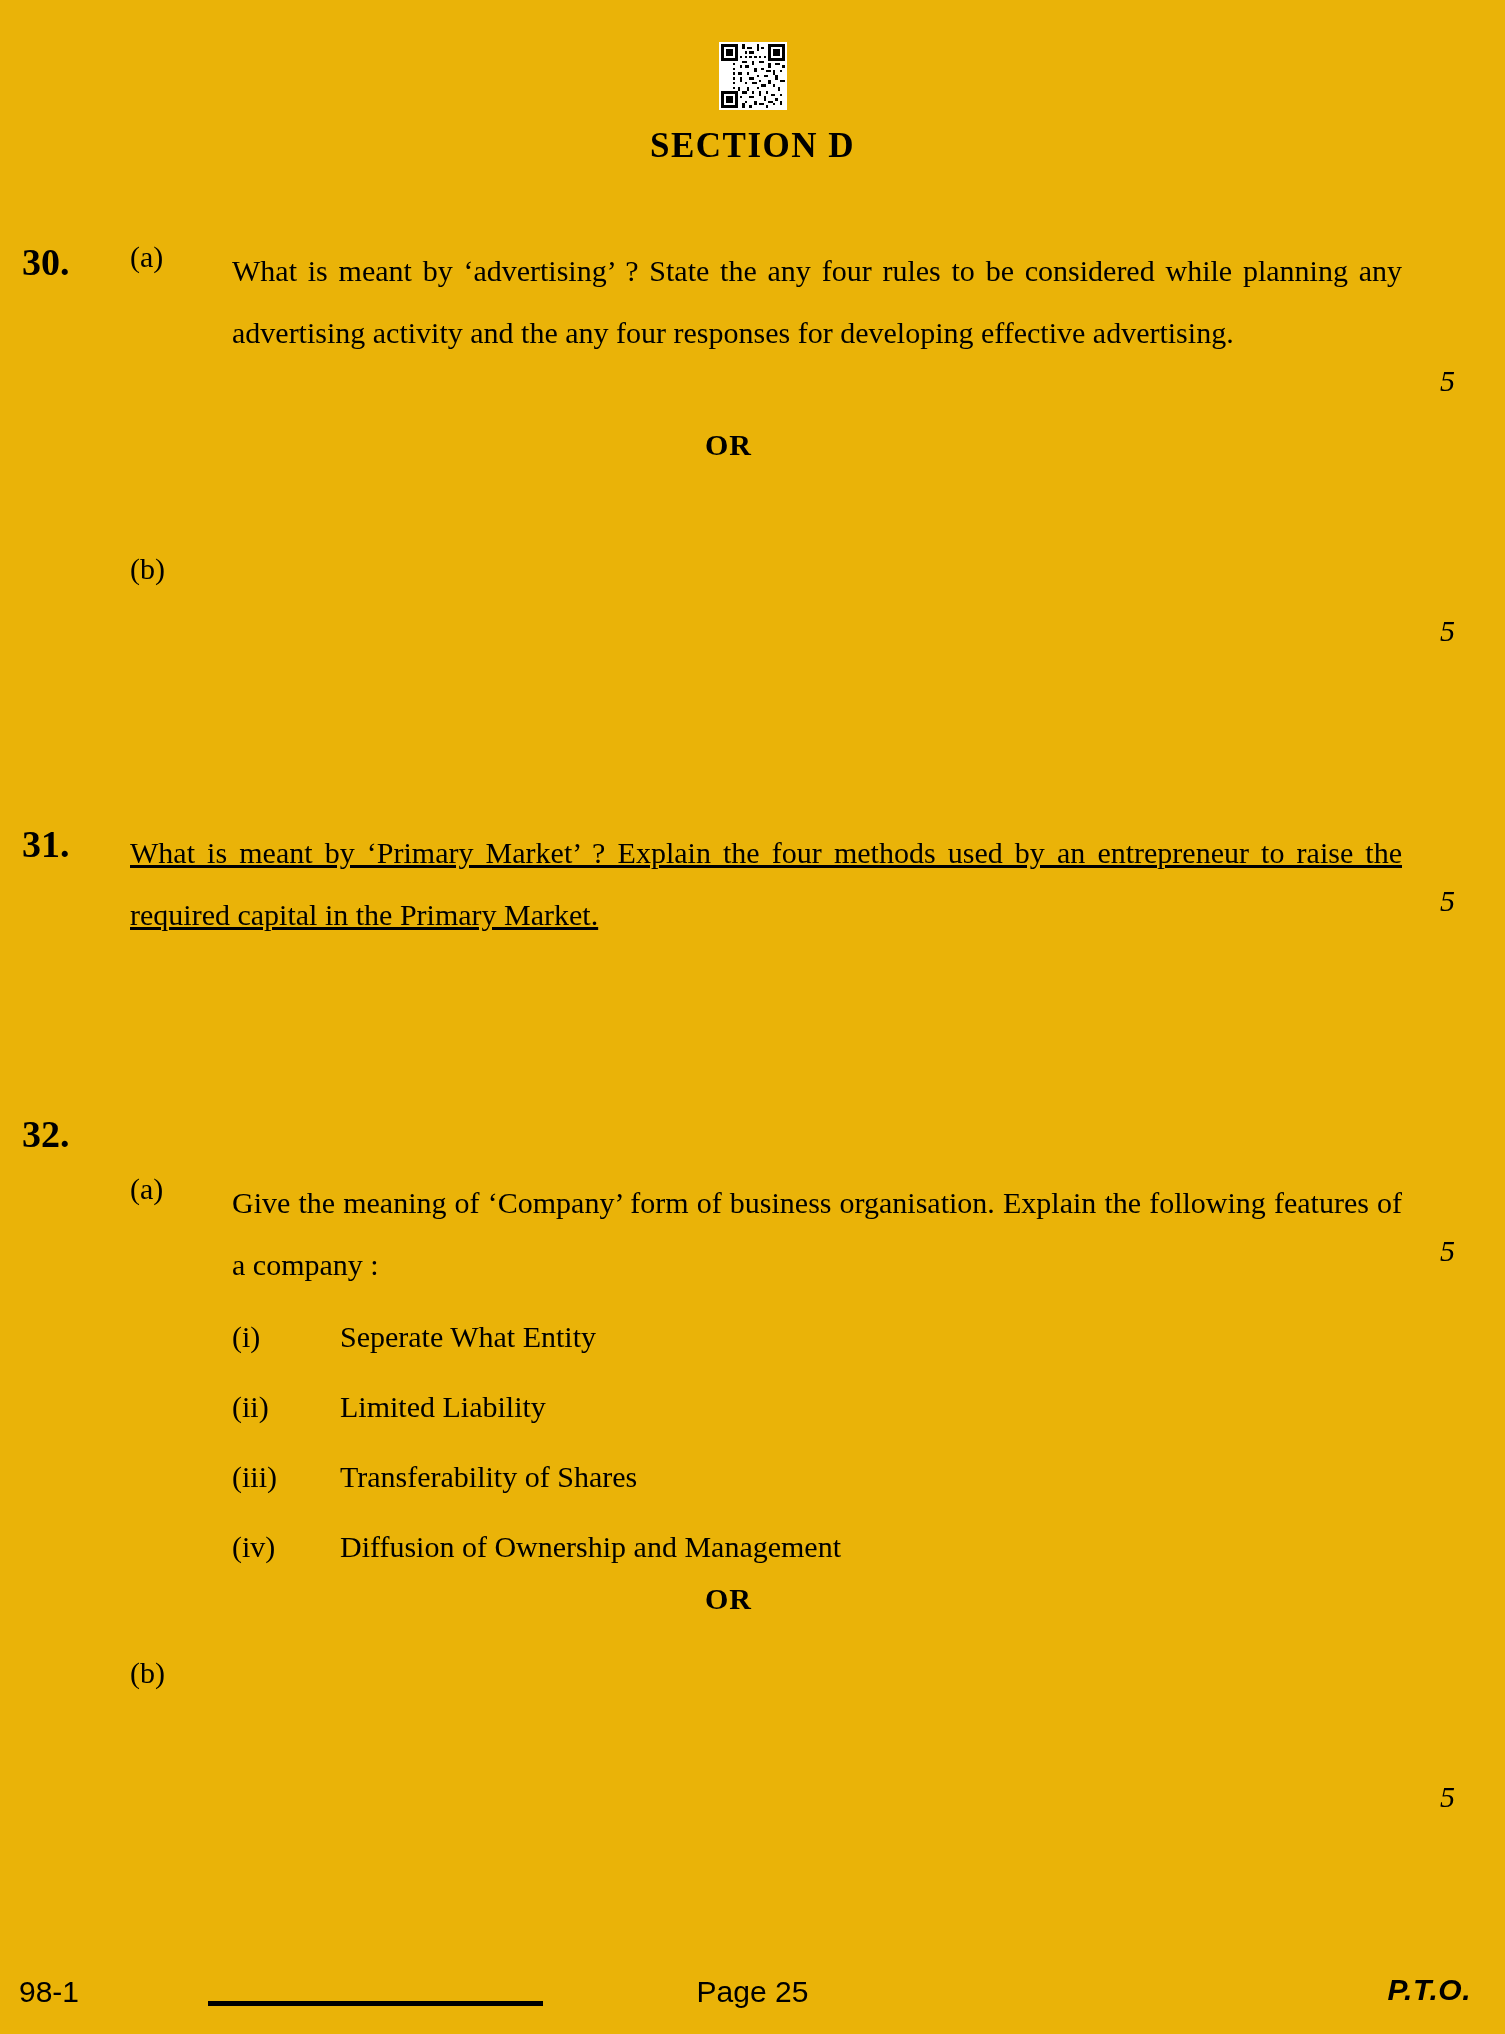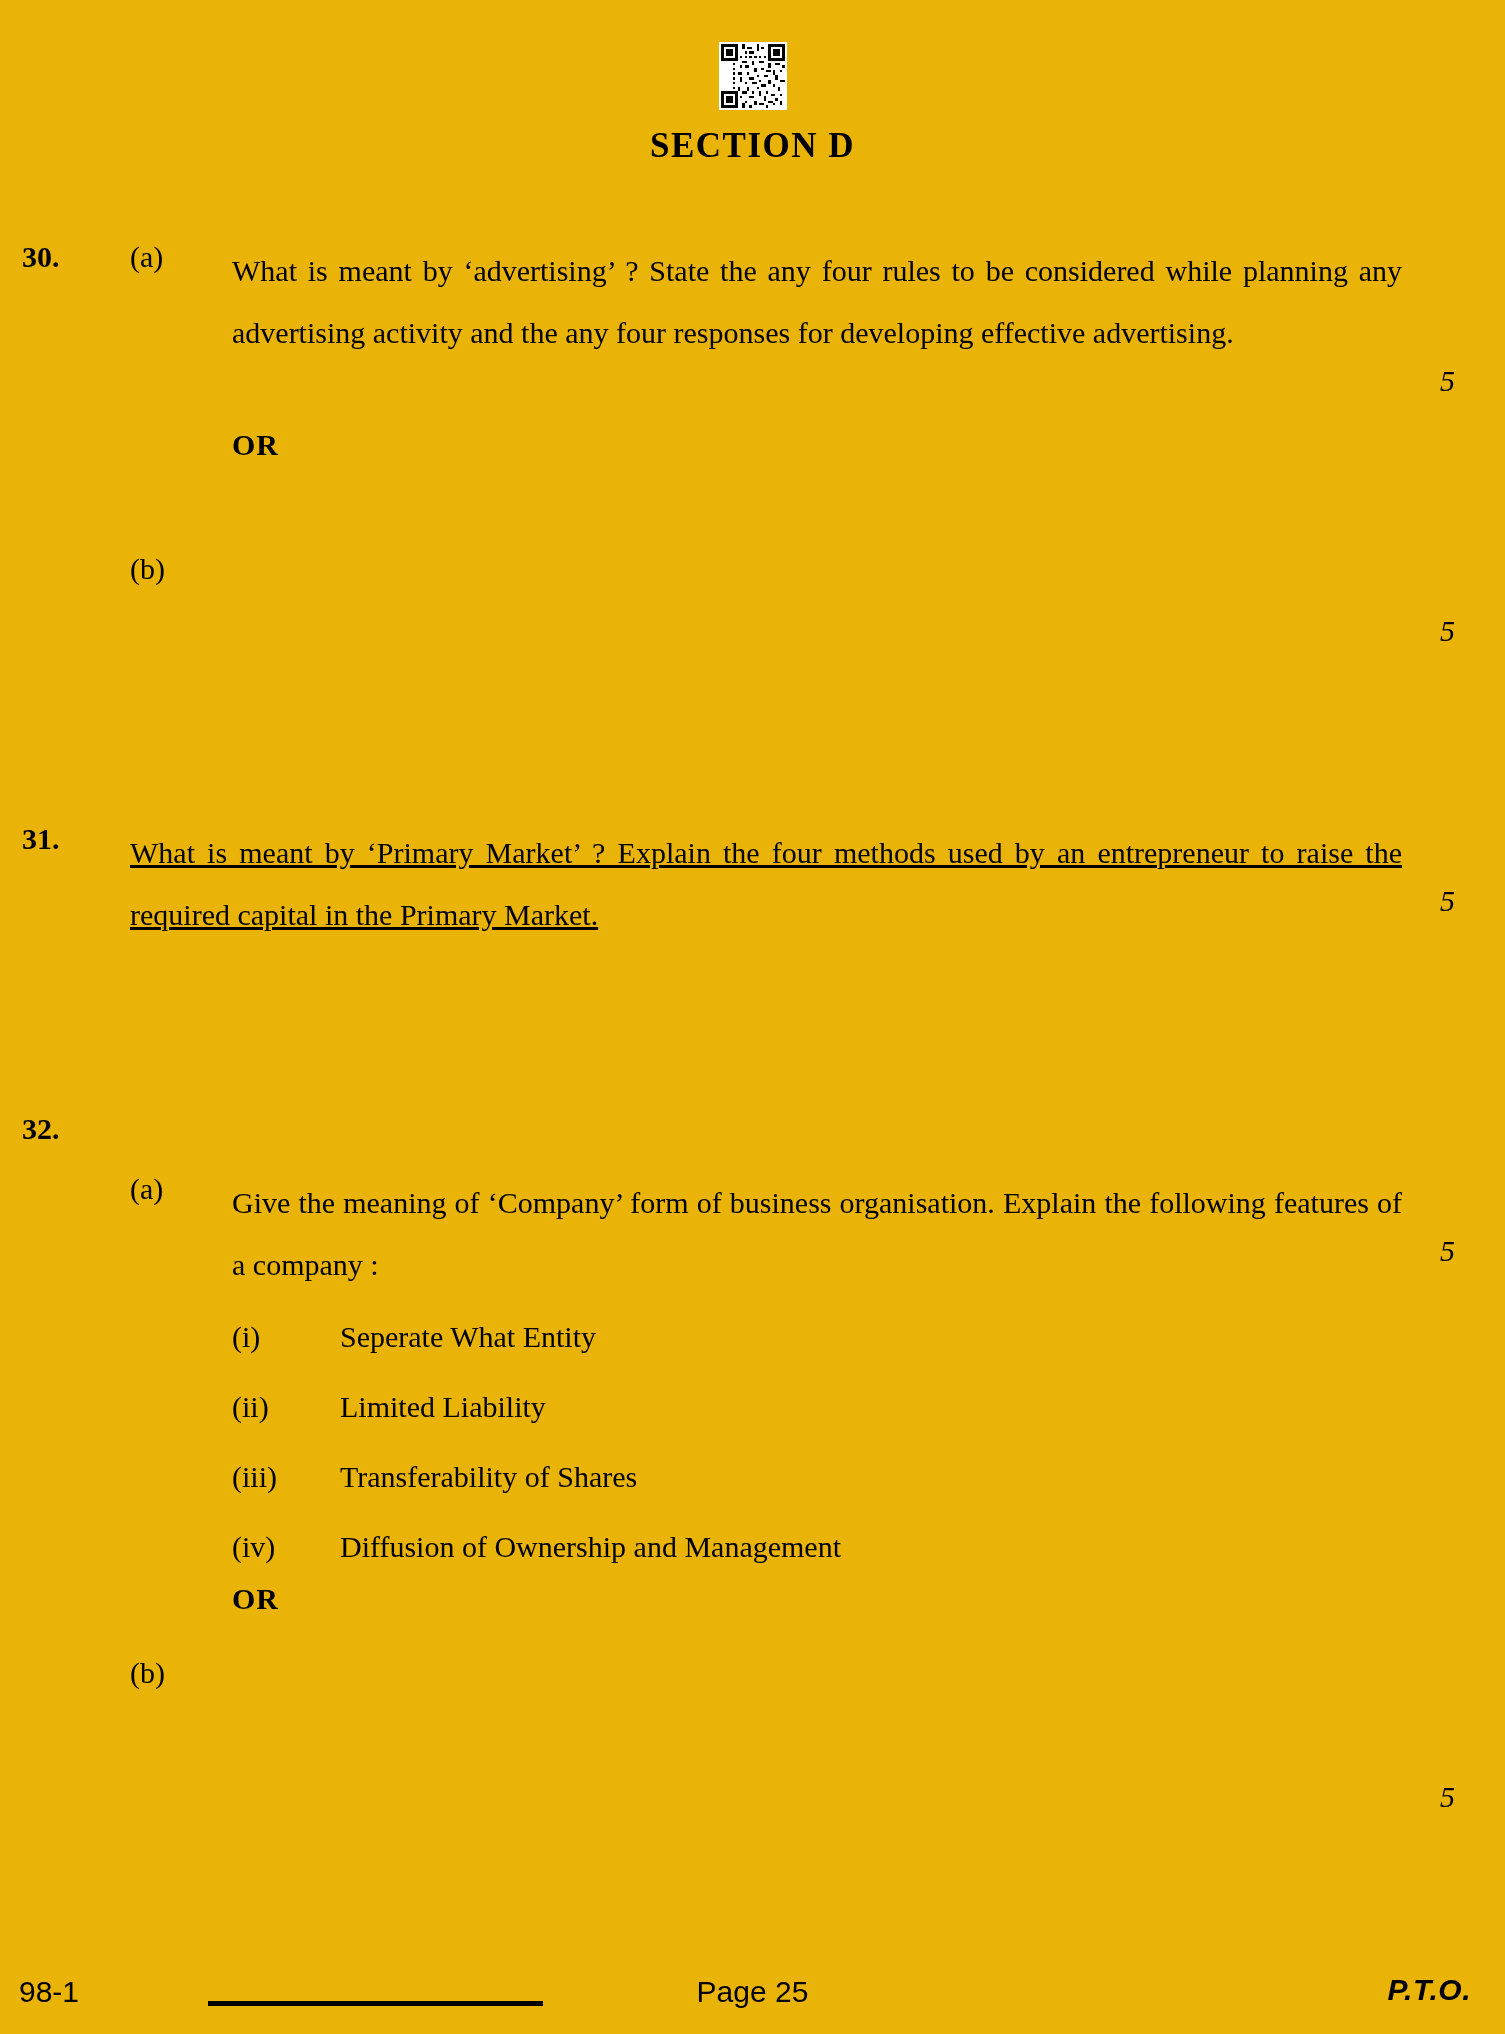--- a/index.html
+++ b/index.html
@@ -41,21 +41,21 @@
     font-size: 35px;
     font-weight: bold;
     letter-spacing: 1.5px;
   }
 
   
   .qnum {
     position: absolute;
     left: 22px;
     width: 95px;
-    font-size: 30px;
+    font-size: 38px;
     font-weight: bold;
     text-align: left;
   }
   .qlabel {
     position: absolute;
     left: 130px;
     width: 90px;
     font-size: 30px;
     text-align: left;
   }
@@ -78,21 +78,21 @@
     width: 50px;
     font-size: 30px;
     font-style: italic;
     text-align: left;
   }
 
   .or-word {
     position: absolute;
     font-size: 30px;
     font-weight: bold;
-    text-align: left;
+    text-align: right;
     letter-spacing: 1px;
   }
 
   
   .roman-num {
     position: absolute;
     left: 232px;
     width: 100px;
     font-size: 30px;
     text-align: left;

